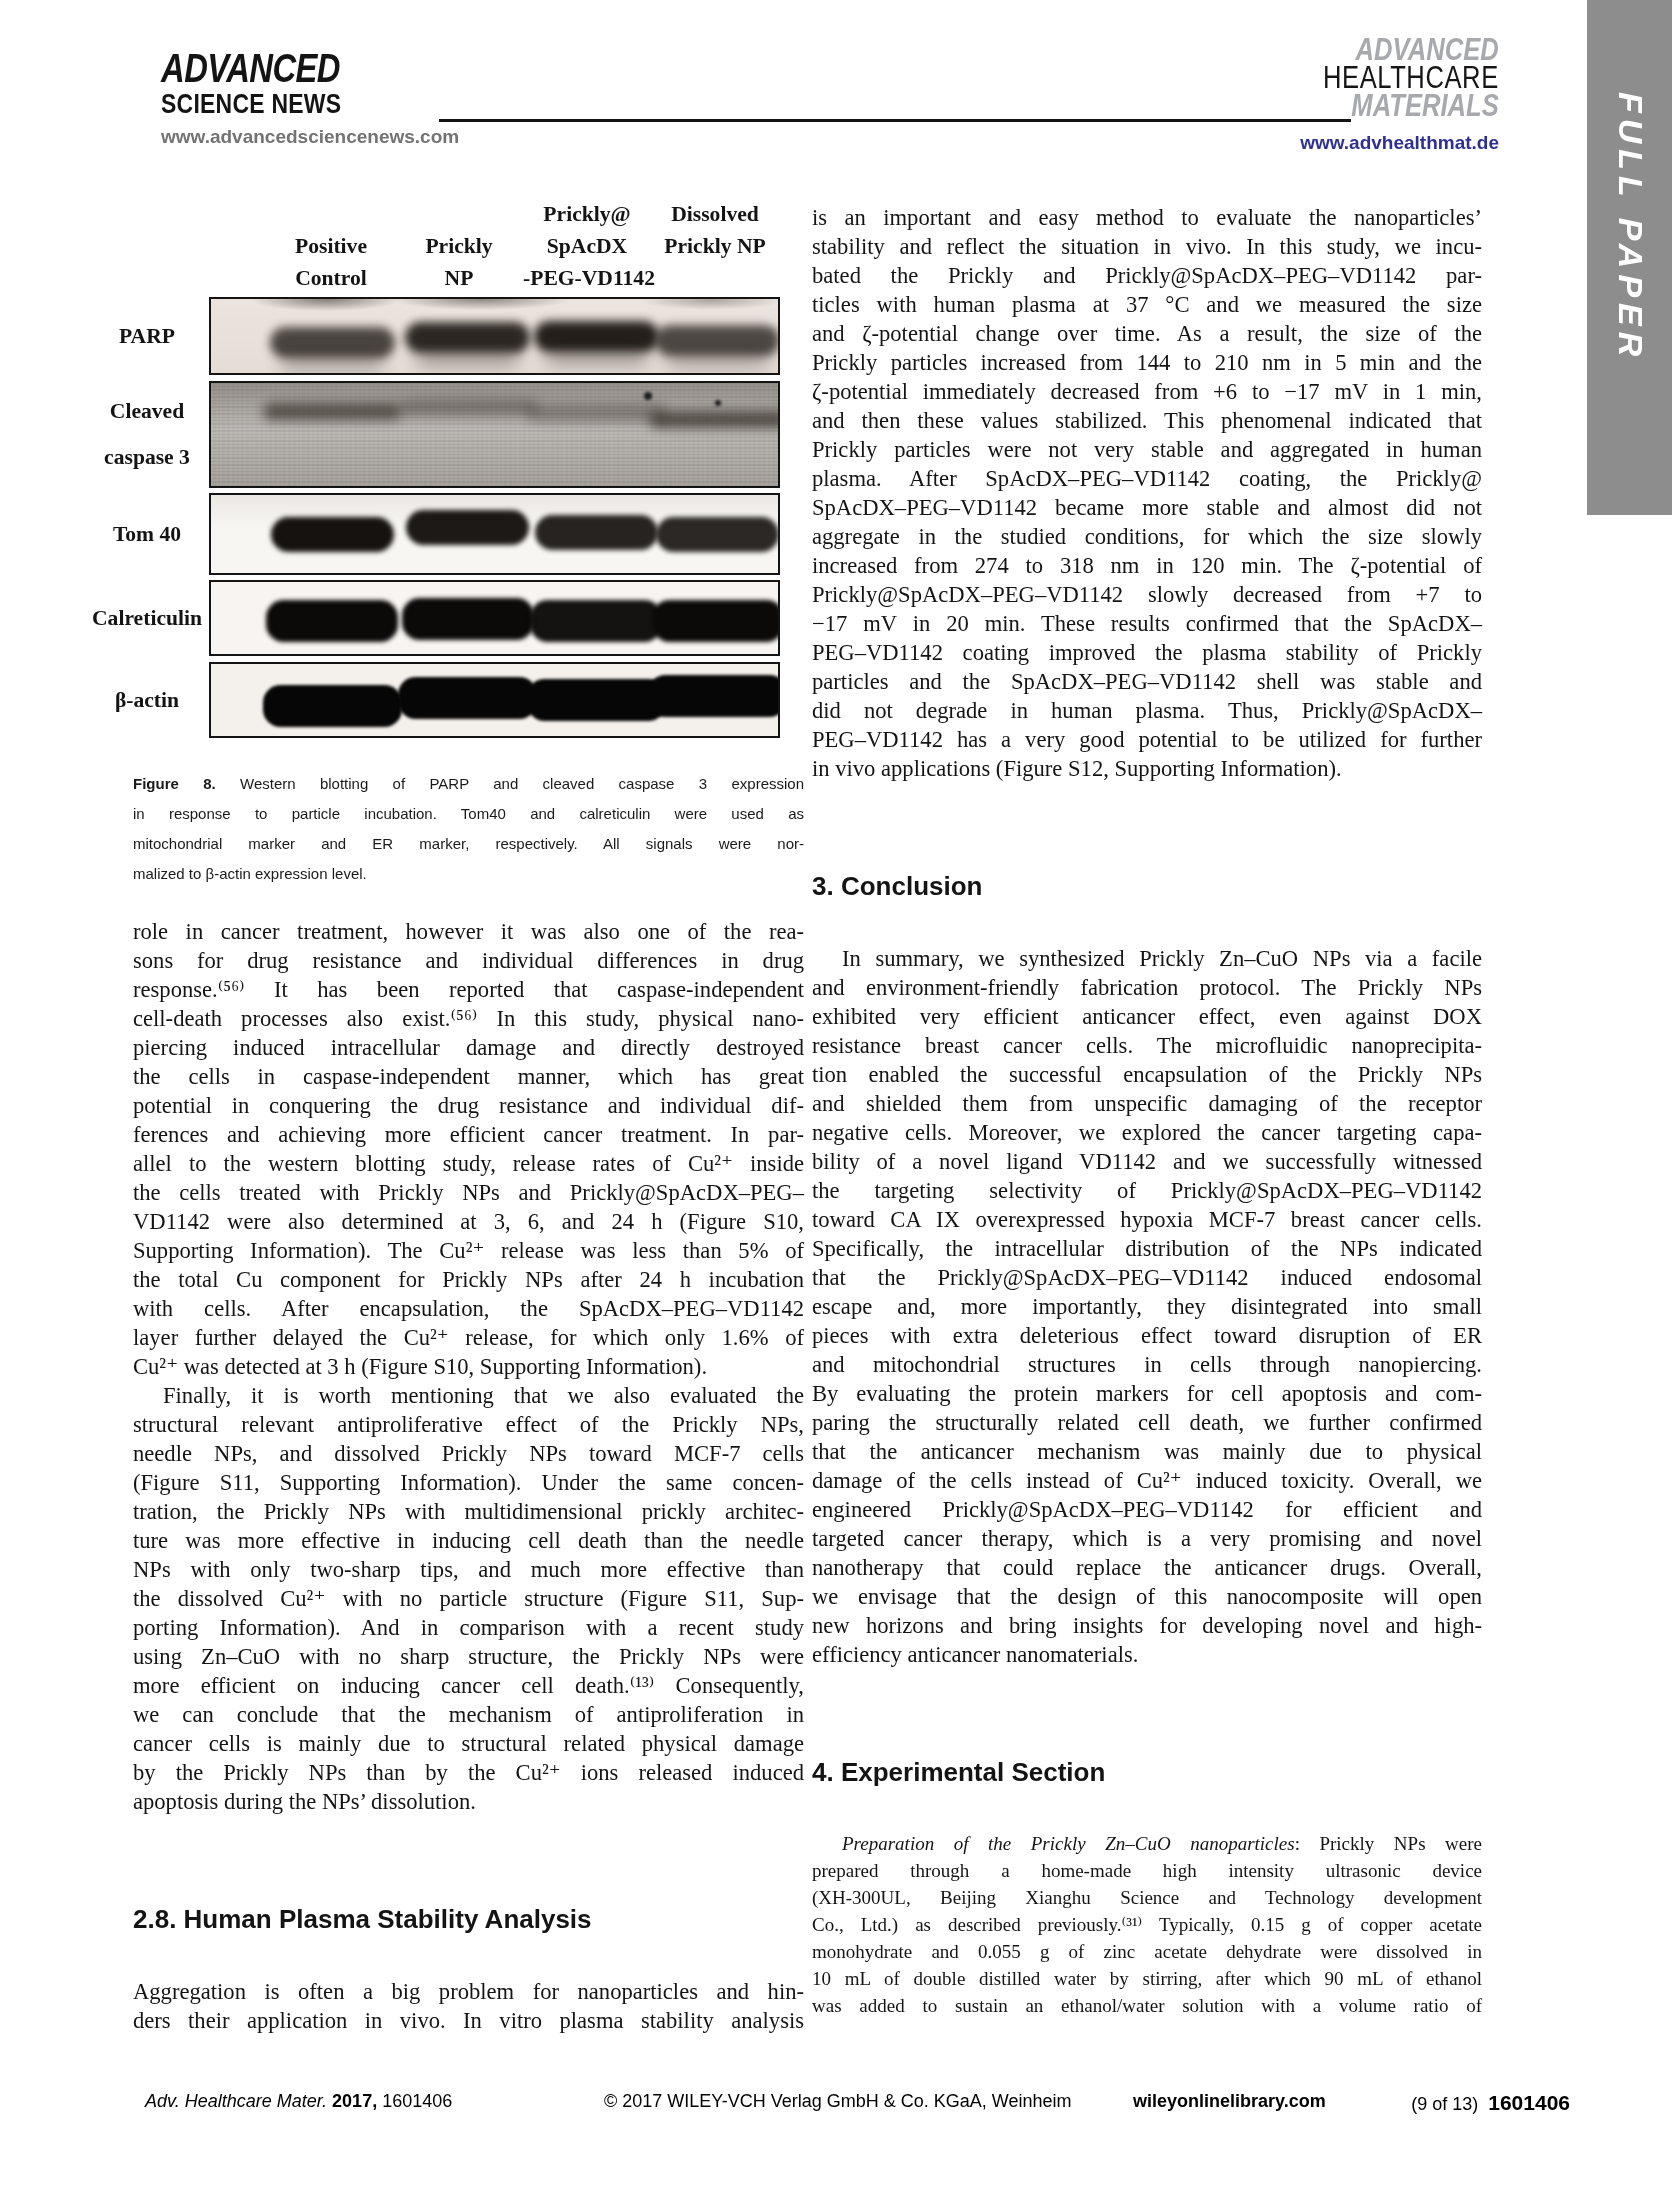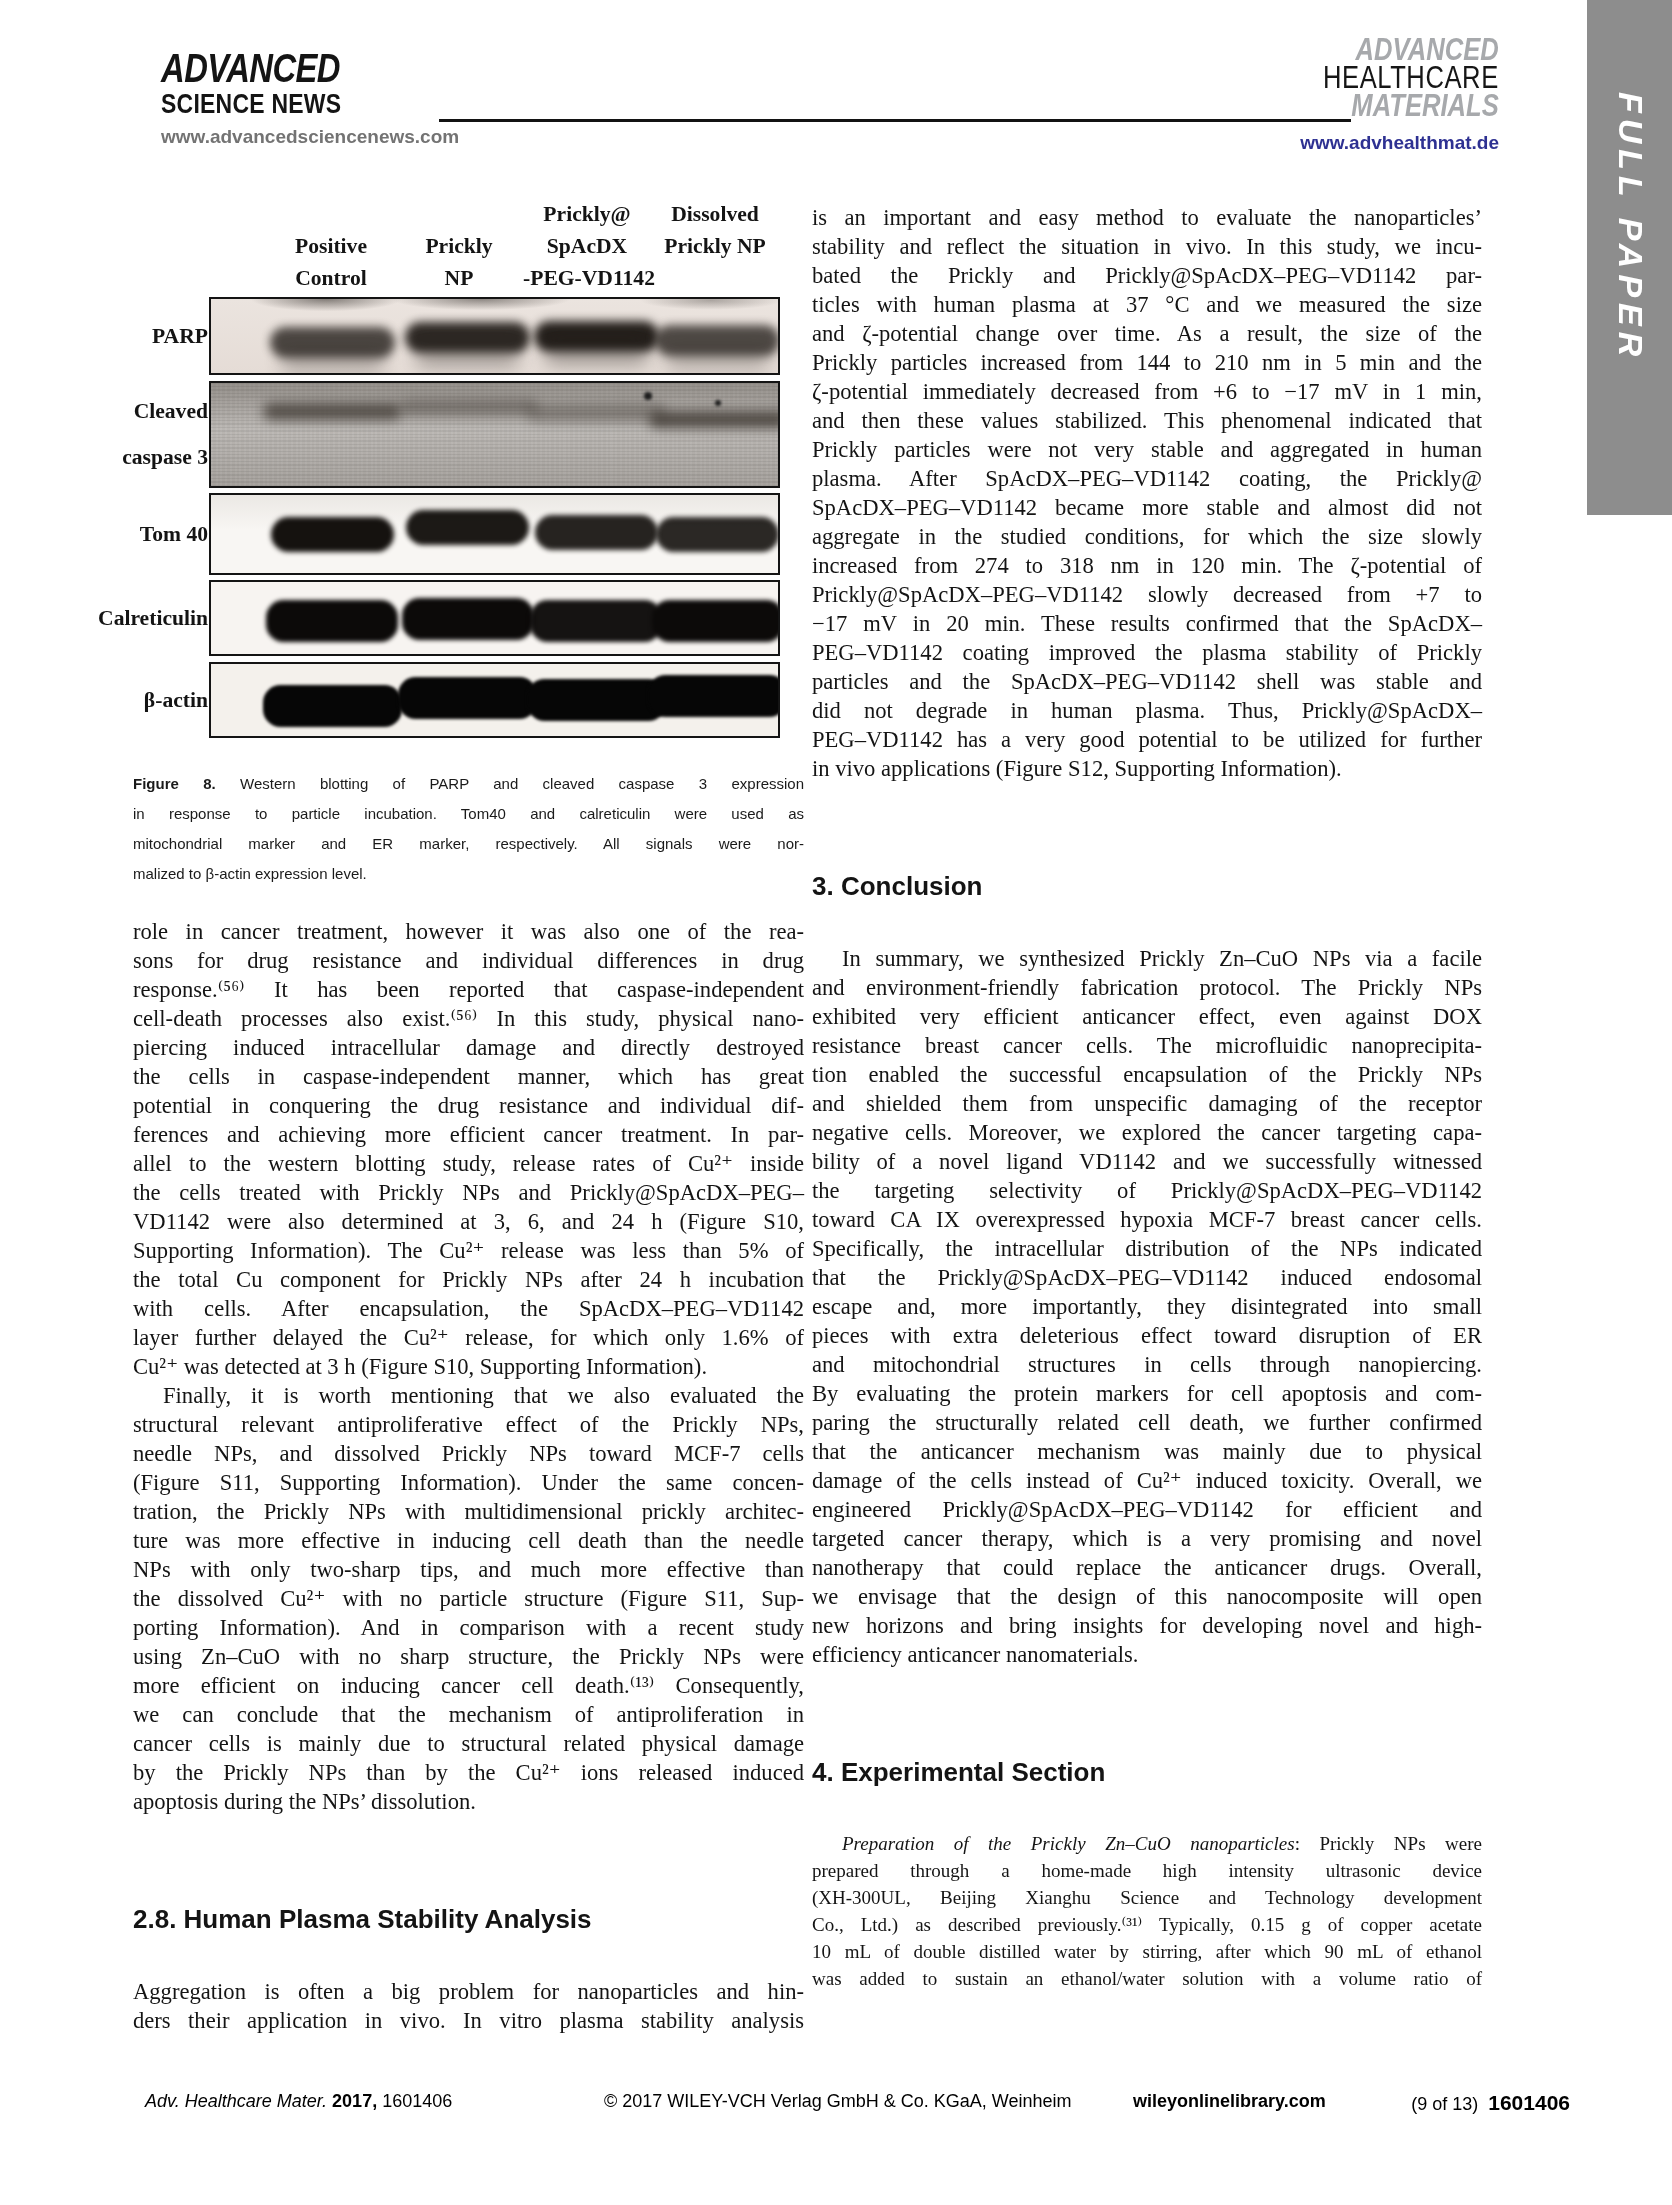--- a/index.html
+++ b/index.html
@@ -33,21 +33,21 @@
     font-size:34px;letter-spacing:6px;color:#ffffff;
   }
   
   #figure-area{position:absolute;left:133px;top:189px;width:671px;}
   #lane-headers{display:grid;grid-template-columns:repeat(4,128px);margin-left:134px;margin-top:9.5px;}
   .lane-h{height:32px;text-align:center;font-weight:bold;font-size:21.6px;line-height:31px;white-space:nowrap;}
   #blot-rows{margin-top:2.7px;}
   .blot-row{position:relative;margin-bottom:5.4px;padding-left:76px;}
   .blot-box{position:relative;width:571px;border:2.7px solid #141414;box-sizing:border-box;overflow:hidden;}
   .blot-label{position:absolute;left:-47px;top:50%;transform:translateY(-50%);
-        width:122px;text-align:right;font-weight:bold;font-size:21.6px;line-height:27px;white-space:nowrap;}
+        width:122px;text-align:center;font-weight:bold;font-size:21.6px;line-height:27px;white-space:nowrap;}
   .blot-label.two{line-height:46px;}
   .band{position:absolute;border-radius:17.6px;}
   .speck{position:absolute;border-radius:50%;background:#1c1c1c;filter:blur(1.4px);}
   .parp{background-image:
       radial-gradient(ellipse 108px 17.6px at 115px 0px, rgba(25,20,16,0.50), transparent 70%),
       radial-gradient(ellipse 128px 16px at 270px 0px, rgba(25,20,16,0.45), transparent 70%),
       radial-gradient(ellipse 101px 13.5px at 500px 1.4px, rgba(25,20,16,0.30), transparent 70%),
       linear-gradient(#ebe4df,#e5dcd6);}
   .caspase{background-color:#b5b1ad;background-image:
       linear-gradient(180deg, rgba(55,48,40,0.28), rgba(255,255,255,0.06) 45%, rgba(55,48,40,0.14)),
@@ -276,20 +276,21 @@
       <div class="ln just">we envisage that the design of this nanocomposite will open</div>
       <div class="ln just">new horizons and bring insights for developing novel and high-</div>
       <div class="ln">efficiency anticancer nanomaterials.</div>
     </div>
     <div class="col-heading">4. Experimental Section</div>
     <div class="blk small">
       <div class="ln just ind"><i>Preparation of the Prickly Zn–CuO nanoparticles</i>: Prickly NPs were</div>
       <div class="ln just">prepared through a home-made high intensity ultrasonic device</div>
       <div class="ln just">(XH-300UL, Beijing Xianghu Science and Technology development</div>
       <div class="ln just">Co., Ltd.) as described previously.⁽³¹⁾ Typically, 0.15 g of copper acetate</div>
+      <div class="ln just">monohydrate and 0.055 g of zinc acetate dehydrate were dissolved in</div>
       <div class="ln just">10 mL of double distilled water by stirring, after which 90 mL of ethanol</div>
       <div class="ln just">was added to sustain an ethanol/water solution with a volume ratio of</div>
     </div>
   </section>
 
 <footer id="page-footer">
   <span id="cite"><i>Adv. Healthcare Mater.</i> <b>2017,</b> <span>1601406</span></span>
   <span id="copyright">© 2017 WILEY-VCH Verlag GmbH &amp; Co. KGaA, Weinheim</span>
   <span id="library">wileyonlinelibrary.com</span>
   <span id="pageinfo"><span>(9 of 13)</span>&nbsp;&nbsp;<b>1601406</b></span>

